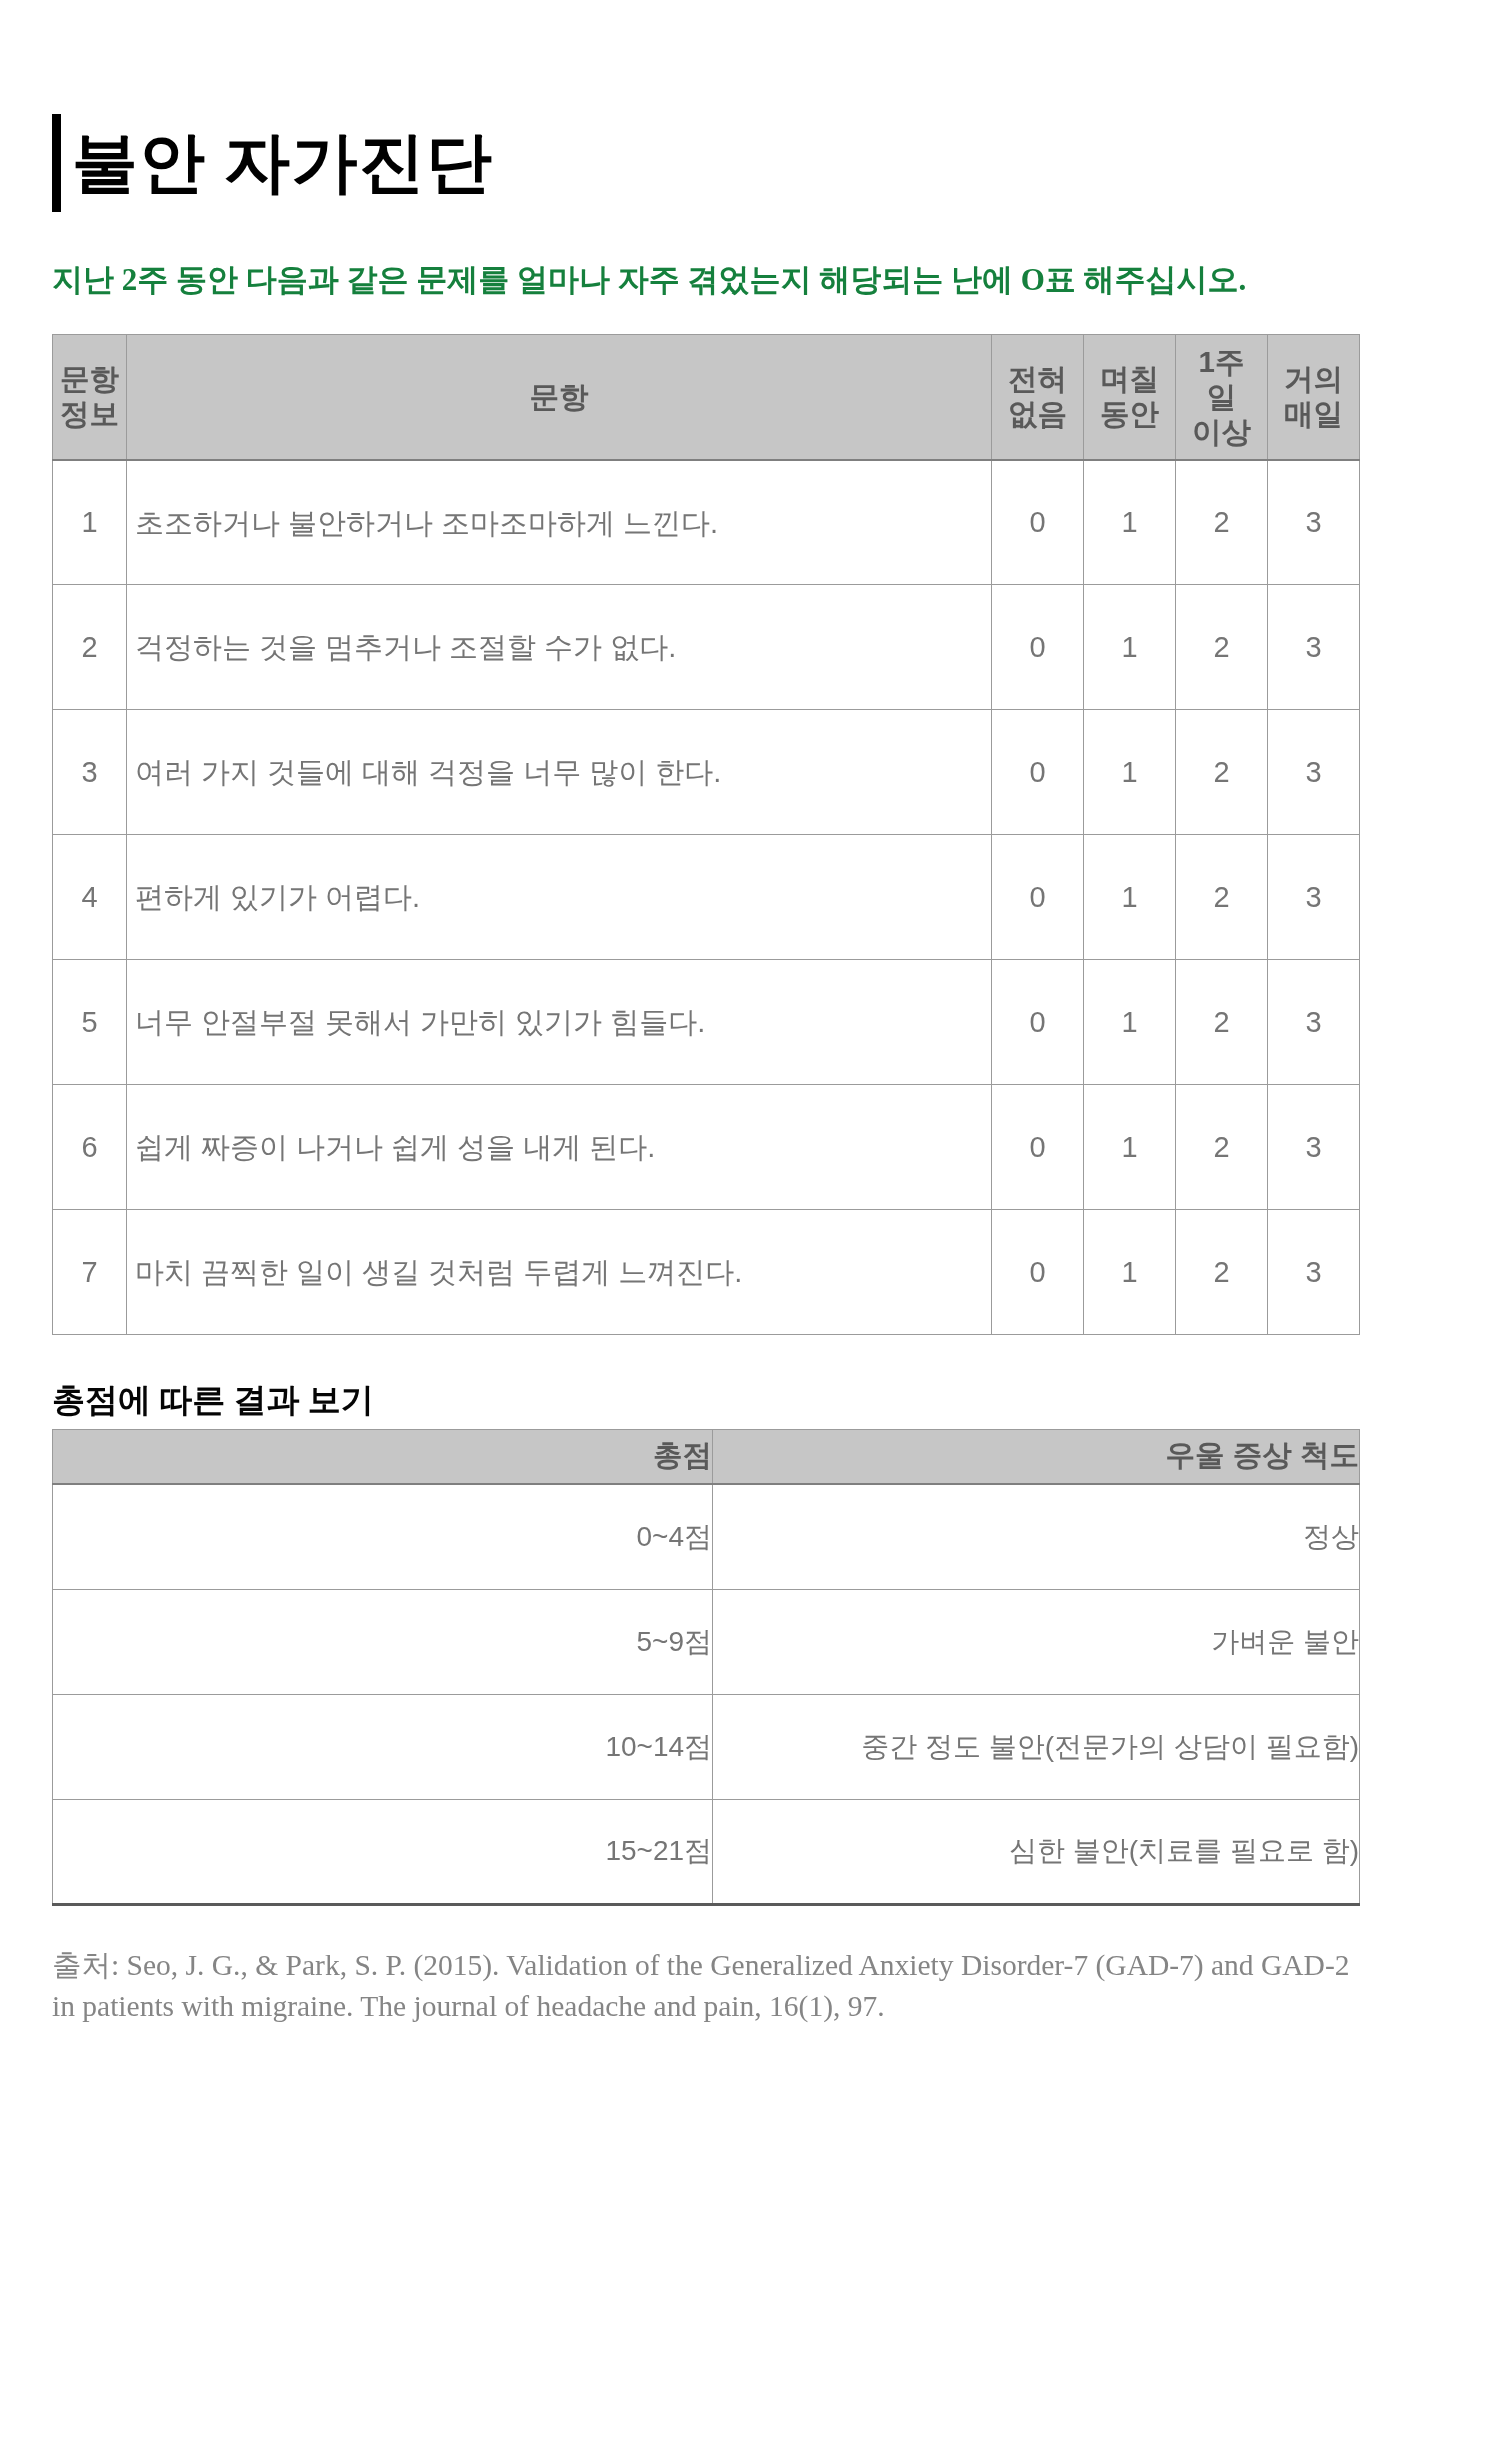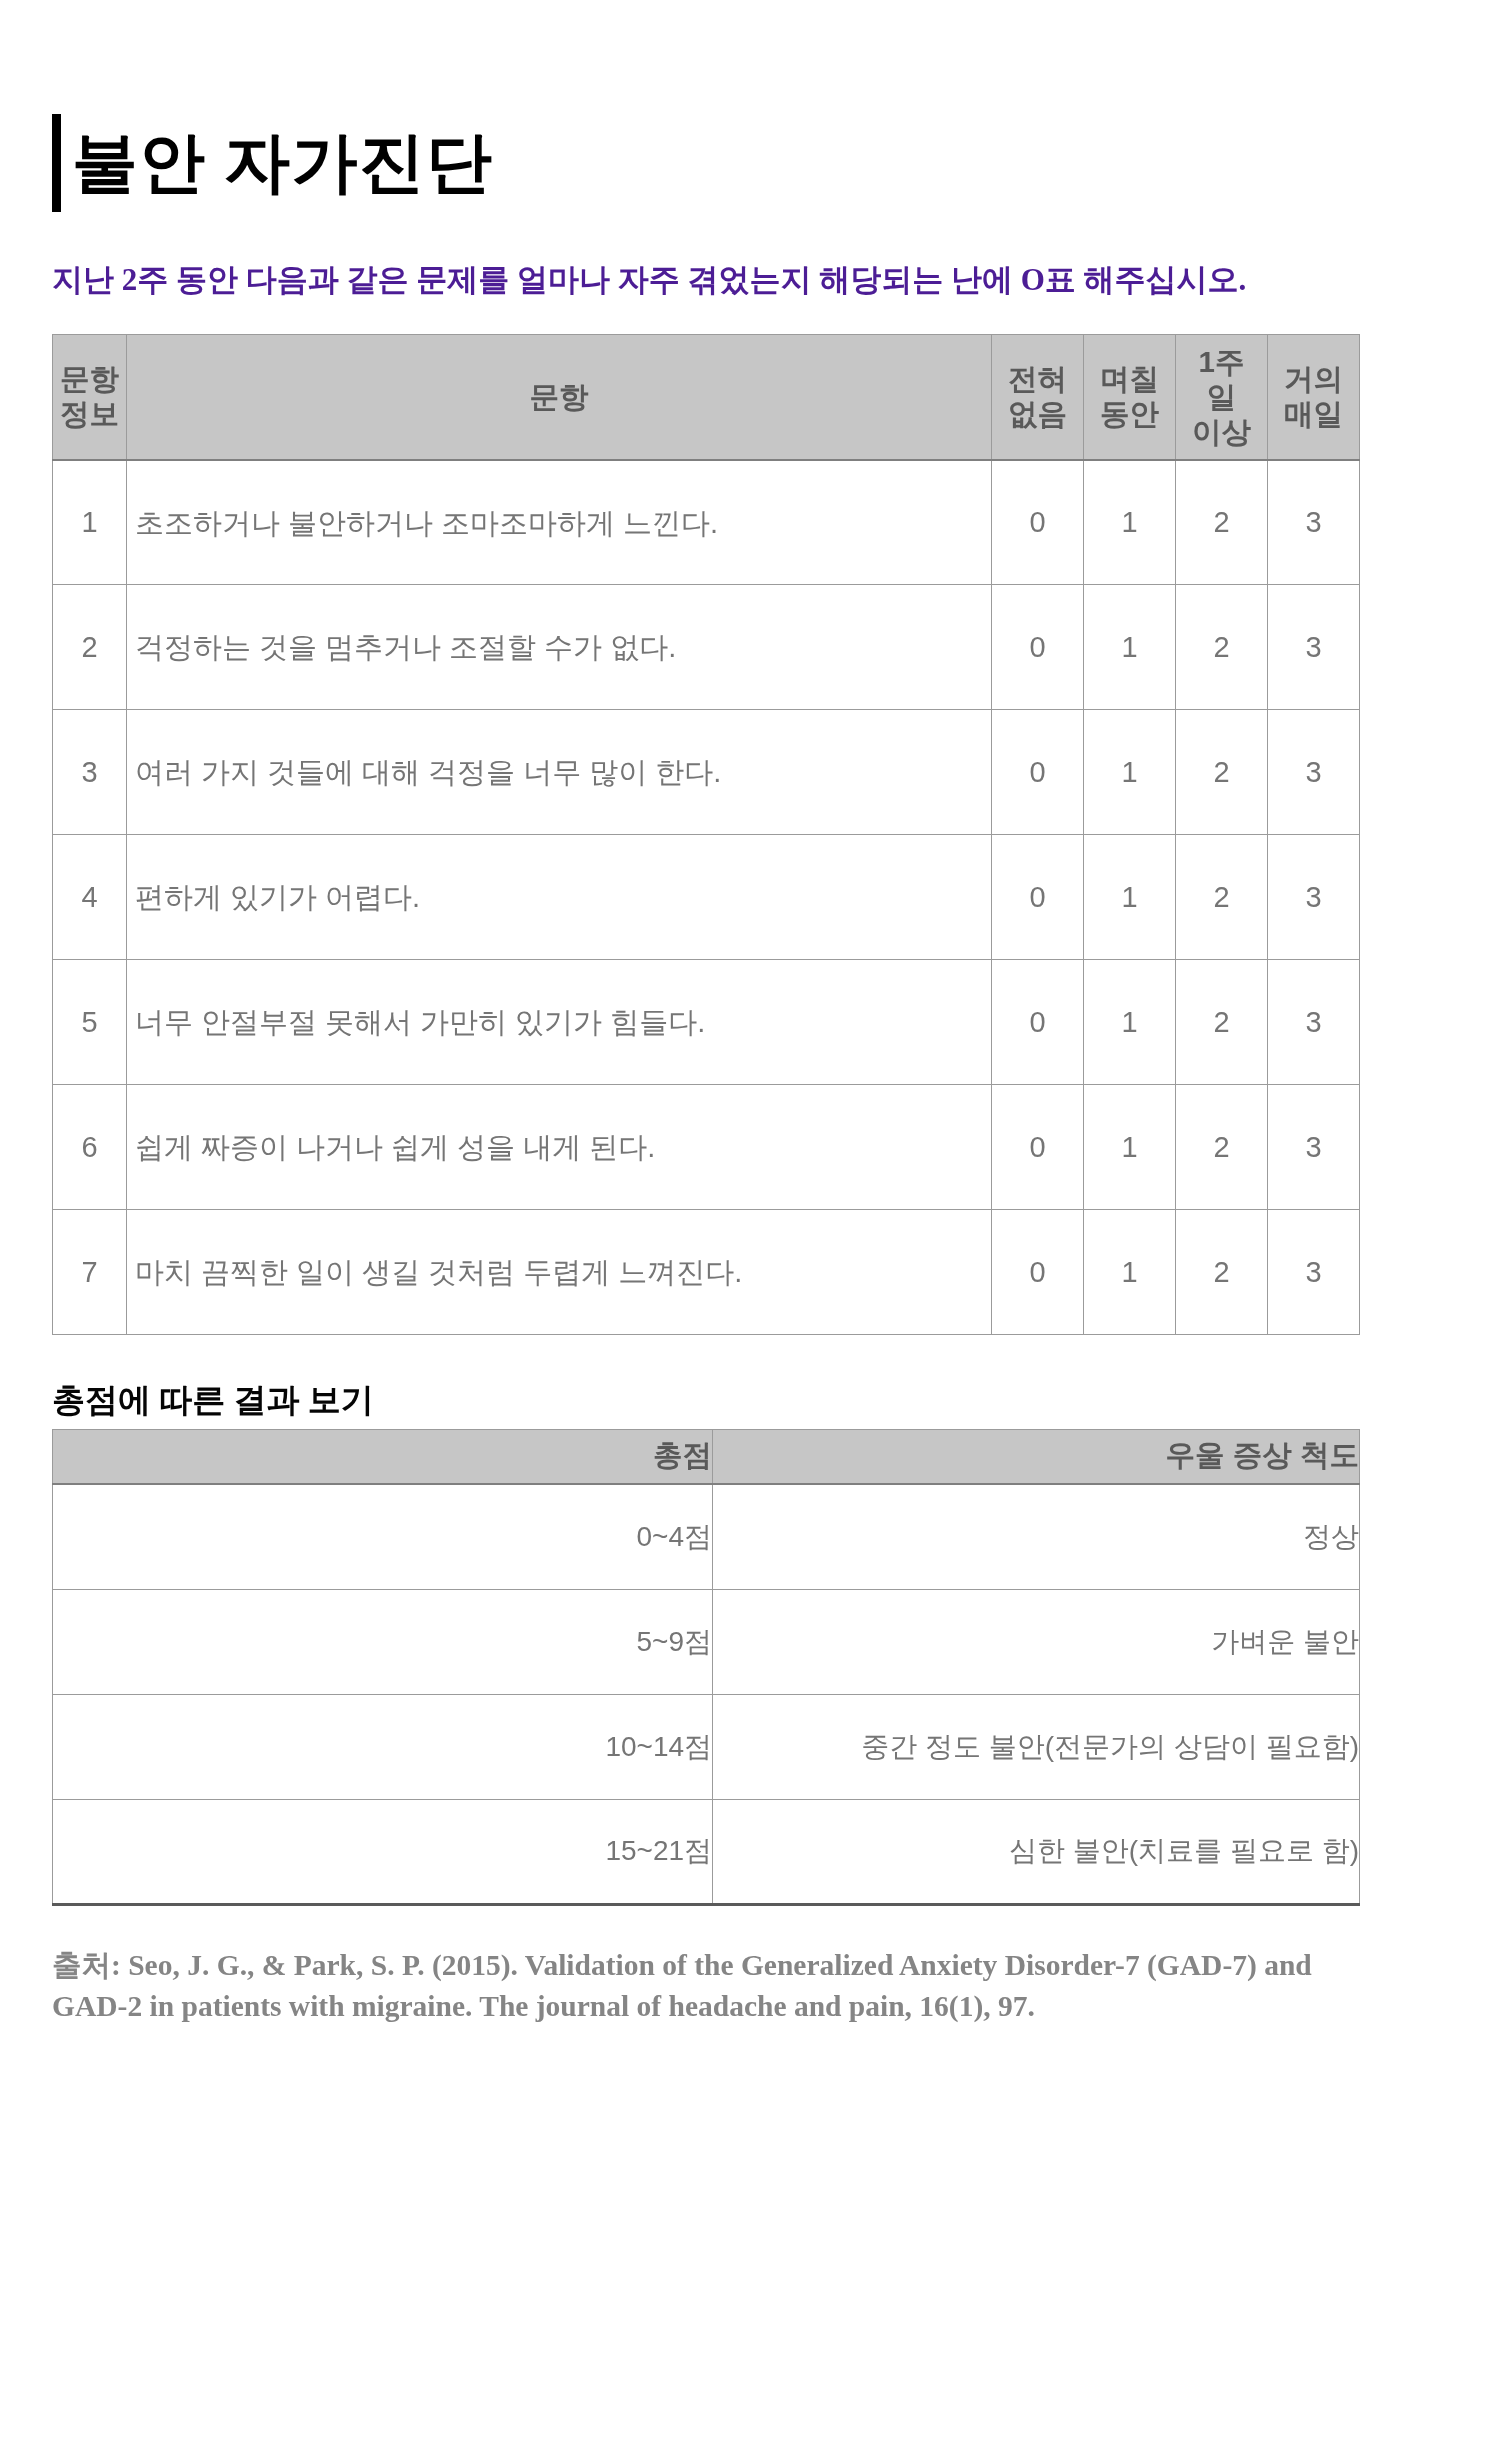--- a/index.html
+++ b/index.html
@@ -38,21 +38,21 @@
     line-height: 98px;
     letter-spacing: 1.3px;
   }
 
   
   .instruction {
     margin-top: 46px;
     font-family: "Liberation Serif", "DejaVu Serif", serif;
     font-size: 31px;
     font-weight: 700;
-    color: #4c1d95;
+    color: #15803d;
     line-height: 1.4;
   }
 
   
   table.q-table {
     margin-top: 33px;
     width: 100%;
     border-collapse: collapse;
     table-layout: fixed;
   }
@@ -125,21 +125,20 @@
   }
   col.r-col1 { width: 50.5%; }
 
   
   .citation {
     margin-top: 39px;
     font-family: "Liberation Serif", "DejaVu Serif", serif;
     font-size: 29.5px;
     color: #858585;
     line-height: 1.4;
-    font-weight: bold;
   }
 </style>
 </head>
 <body>
 
 <div class="content">
 
   <div class="title-row">
     <div class="title-bar"></div>
     <h1 class="page-title">불안 자가진단</h1>

